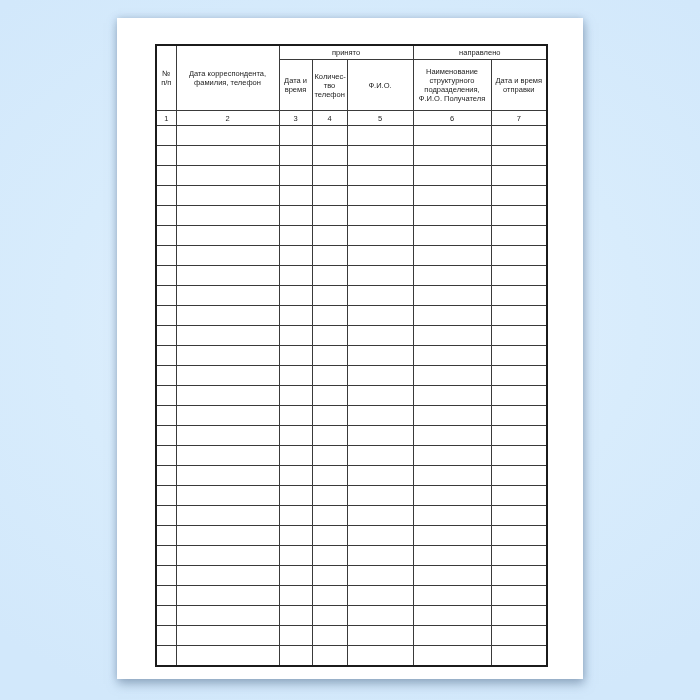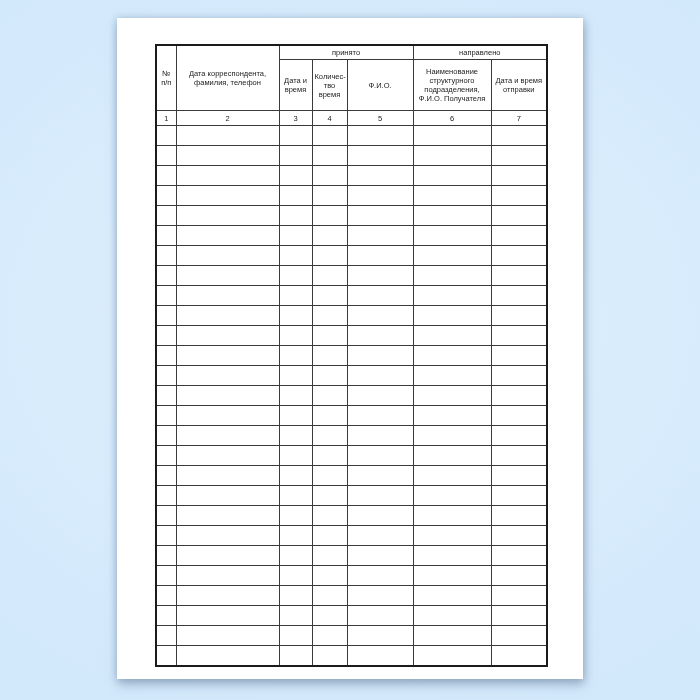--- a/index.html
+++ b/index.html
@@ -84,21 +84,21 @@
           <th rowspan="2">Дата корреспондента,
 фамилия, телефон</th>
           <th colspan="3">принято</th>
           <th colspan="2">направлено</th>
         </tr>
         <tr class="row-titles">
           <th>Дата и
 время</th>
           <th>Количес-
 тво
-время</th>
+телефон</th>
           <th>Ф.И.О.</th>
           <th>Наименование
 структурного
 подразделения,
 Ф.И.О. Получателя</th>
           <th>Дата и время
 отправки</th>
         </tr>
         <tr class="row-numbers">
           <th>1</th>

